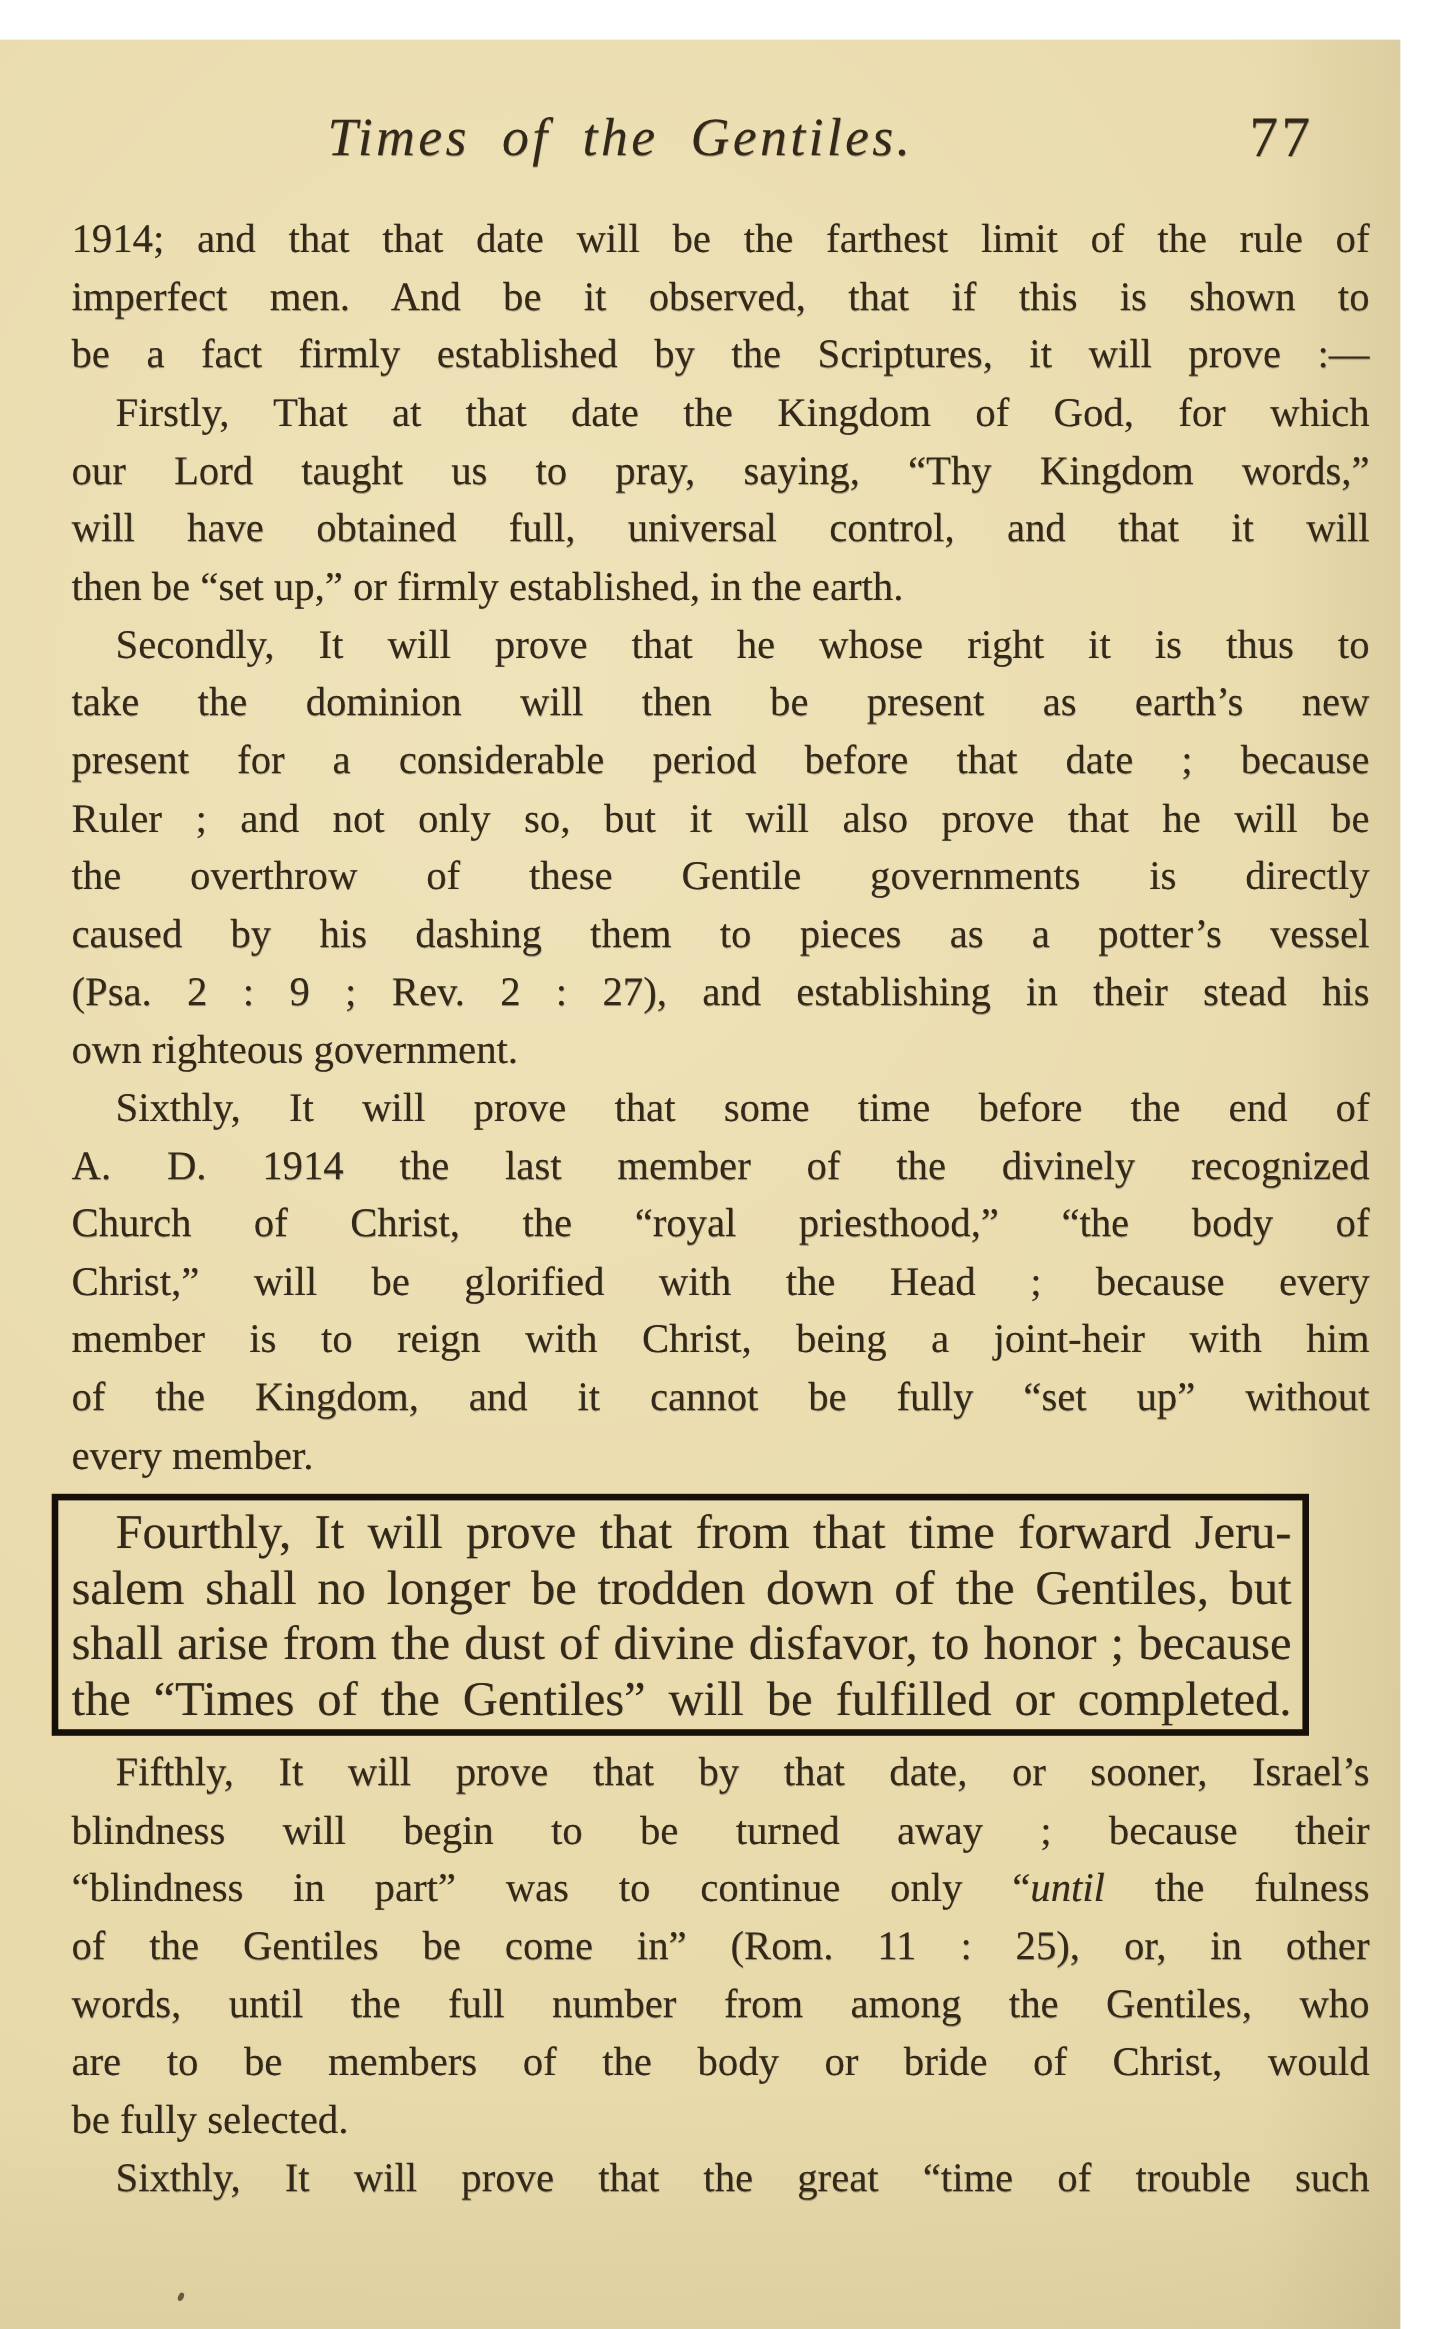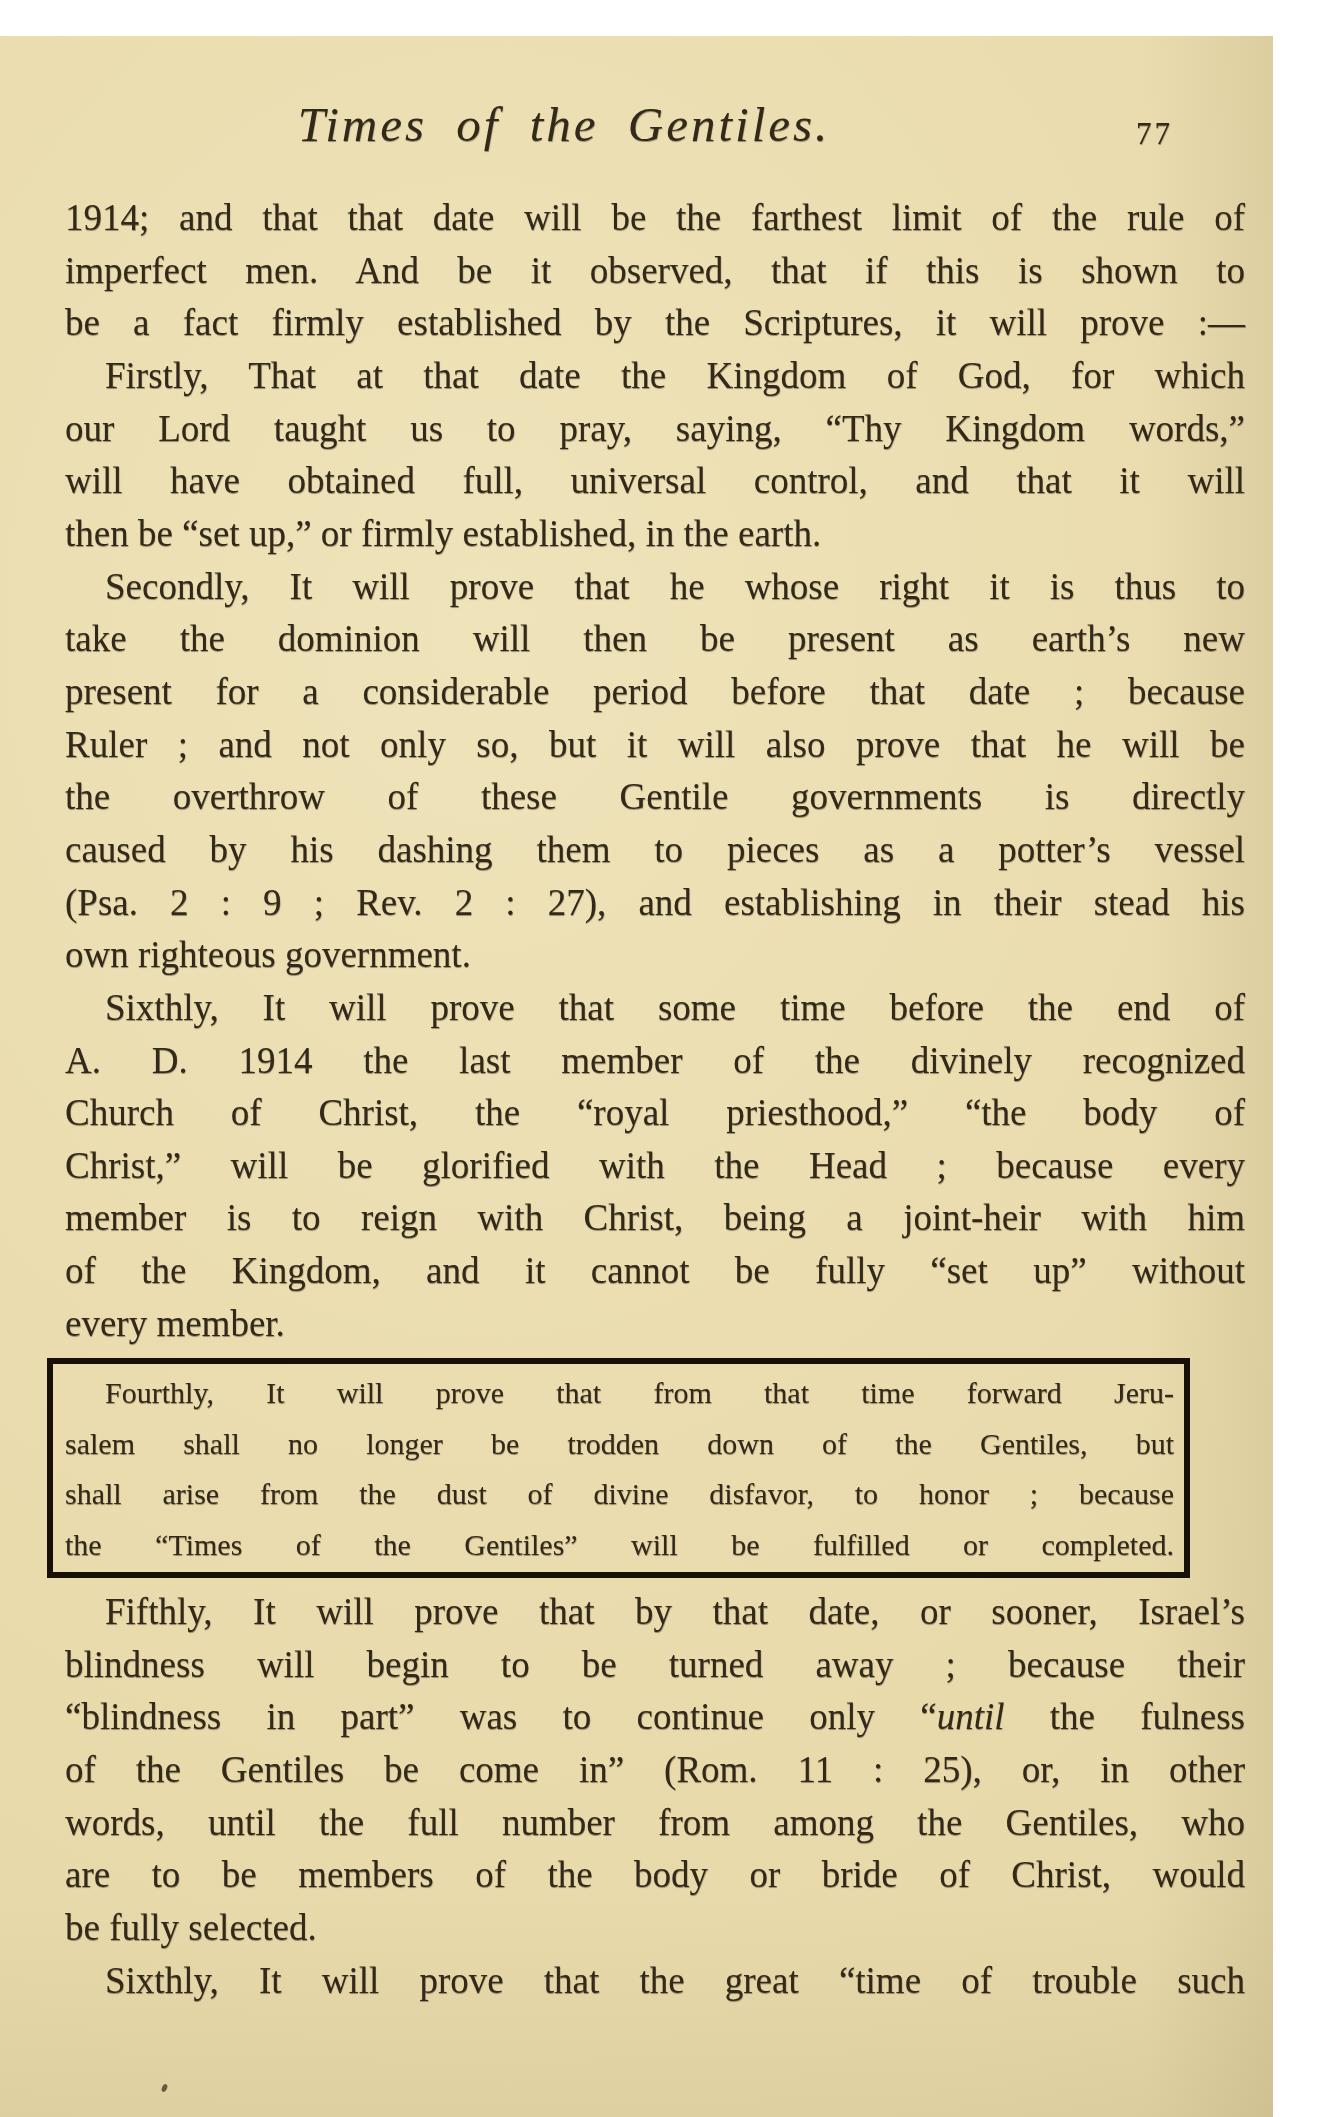--- a/index.html
+++ b/index.html
@@ -15,38 +15,38 @@
     overflow:hidden;
     text-shadow:0.4px 0.5px 0.7px rgba(48,38,20,0.45);
     margin-top:36px;
   }
   .running-header {
     position:absolute; top:60px; left:252px; width:624px;
     text-align:center; font-style:italic;
     font-size:49px; letter-spacing:3px; word-spacing:14px;
   }
   .folio {
-    position:absolute; top:80px; left:1136px;
-    font-size:31px; letter-spacing:3px;text-align:center;
+    position:absolute; top:60px; left:1136px;
+    font-size:52px; letter-spacing:3px;text-align:center;
   }
   .block {
     position:absolute; left:65px; width:1180px;
     font-size:37px; line-height:52.65px;
   }
   .block-a { top:156px; }
   .block-b { top:1550px; }
   .line { text-align:justify; text-align-last:justify; }
   .line.end { text-align-last:left; }
   .line.indent { padding-left:40px; }
   .boxed-para {
     position:absolute; left:47px; top:1322px;
     width:1109px;
     border:6px solid #171008;
     padding:4px 10px 2px 12px;
-    font-size:30px; line-height:50.6px;
+    font-size:44px; line-height:50.6px;
     background:transparent;
   }
   .ink-speck {
     position:absolute; left:162px; top:2048px;
     width:5px; height:8px; background:#52452f;
     border-radius:50%; transform:rotate(24deg); opacity:.85;
   }
   i { }
 </style>
 </head>

